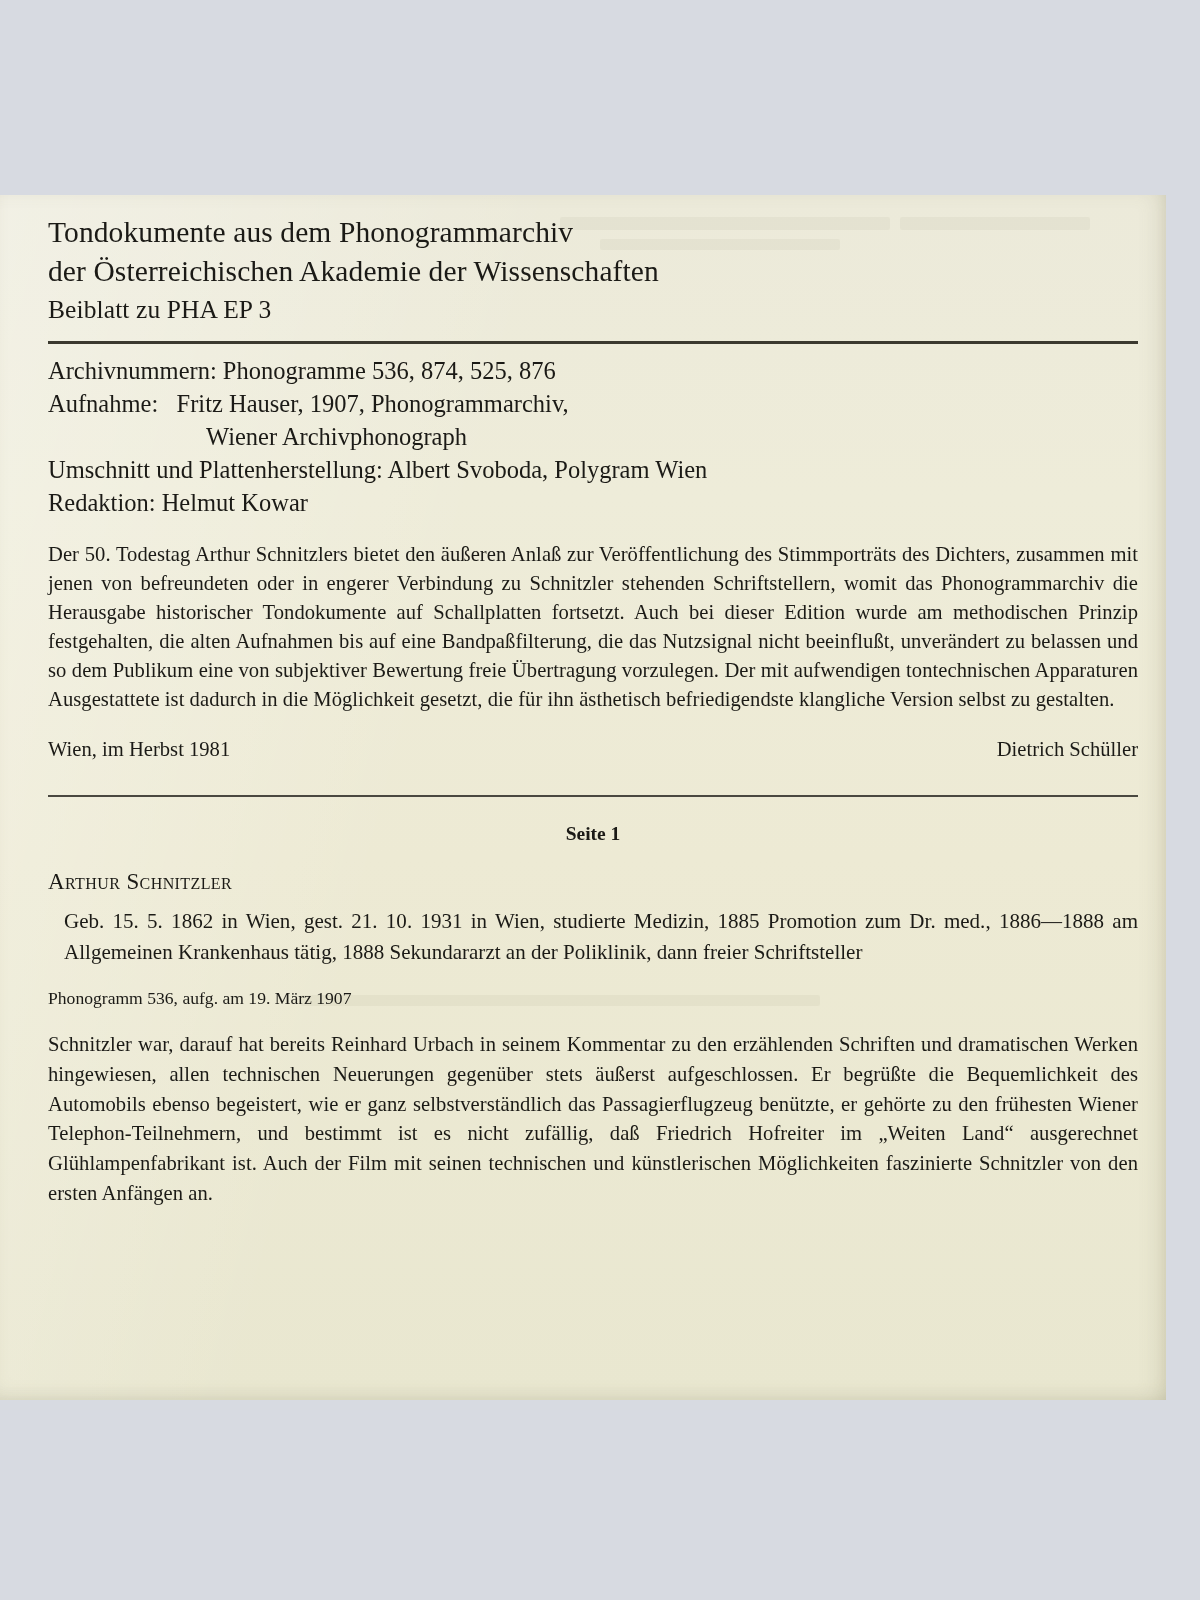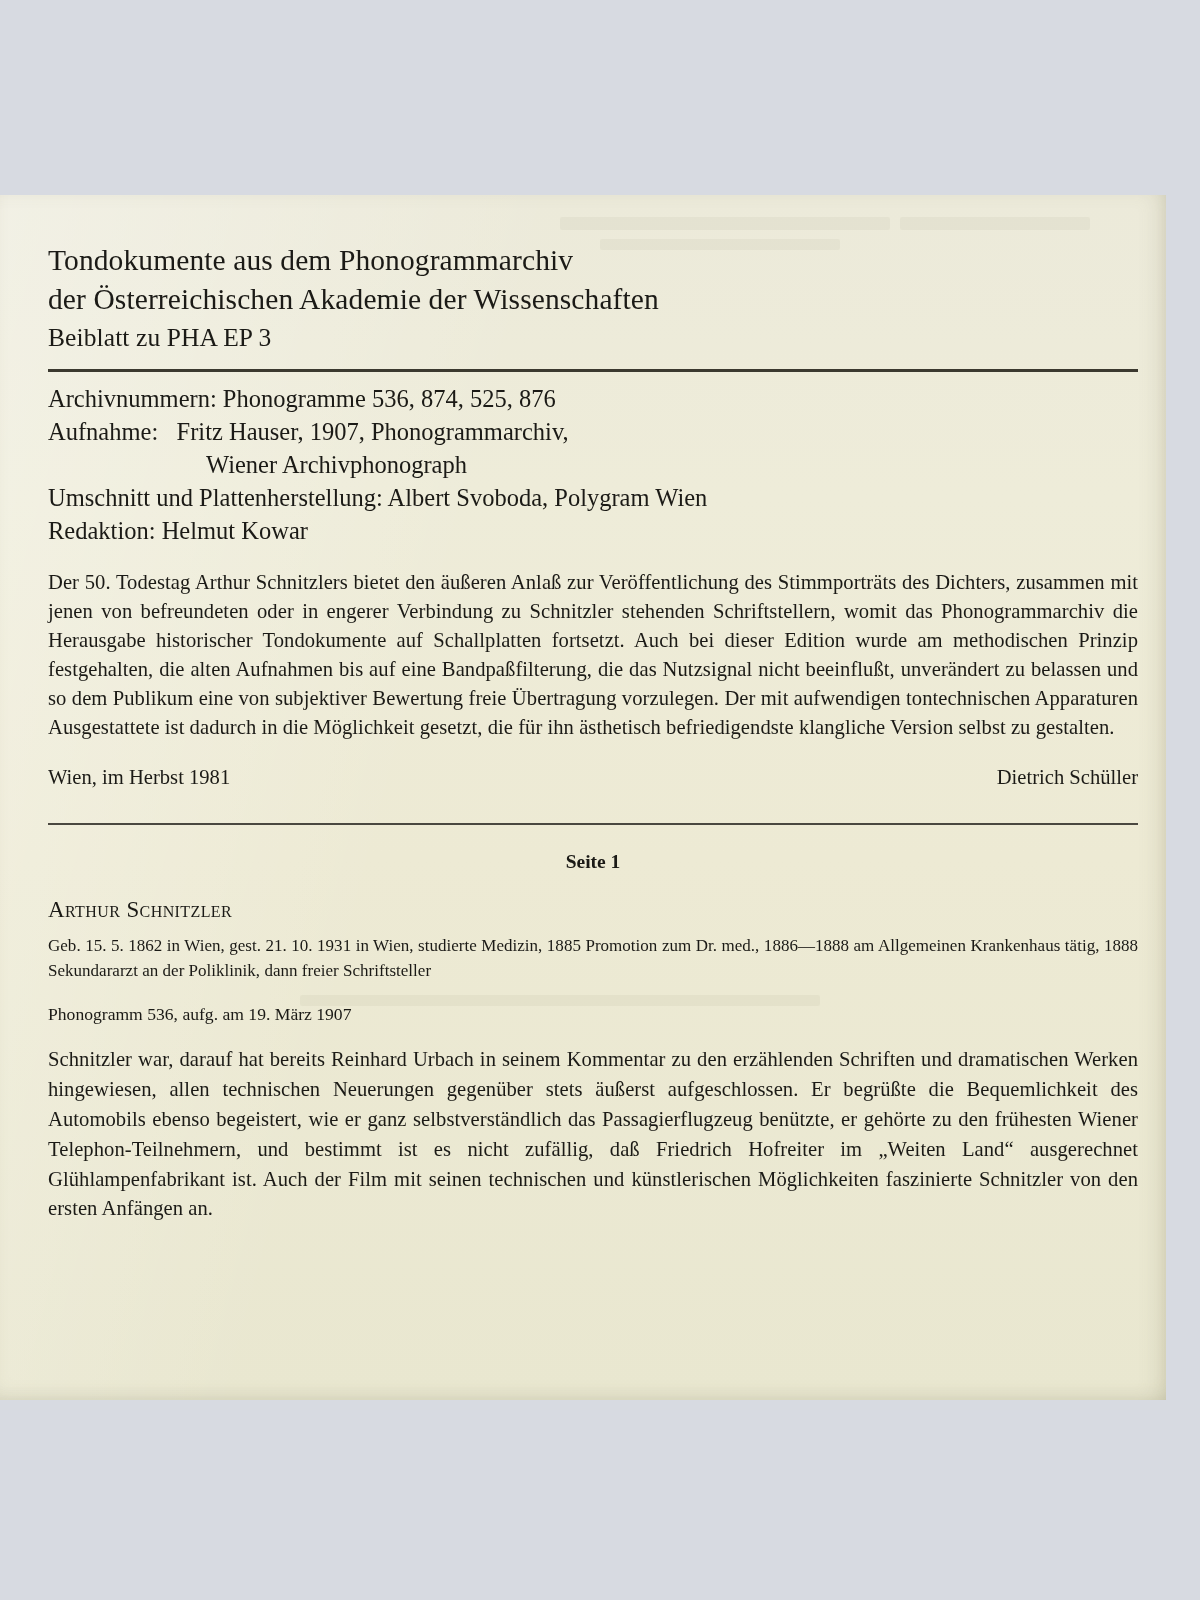--- a/index.html
+++ b/index.html
@@ -42,21 +42,21 @@
     top: 0;
     width: 1090px;
     color: #1b1a16;
   }
 
   
   .masthead {
     font-size: 29.5px;
     line-height: 1.33;
     letter-spacing: 0.1px;
-    padding-top: 46px;
+    padding-top: 18px;
   }
   .masthead .line3 {
     font-size: 25.5px;
     padding-top: 2px;
   }
 
   hr.rule {
     border: 0;
     height: 2.5px;
     background: #3b392f;
@@ -119,25 +119,26 @@
 
   
   .author-heading {
     font-size: 23px;
     font-variant: small-caps;
     letter-spacing: 0.4px;
     margin-top: 24px;
   }
 
   .bio {
-    font-size: 17px;
+    font-size: 21px;
     line-height: 1.46;
     text-align: justify;
     margin-top: 11px;
     letter-spacing: 0.02px;
+    margin-left: 16px;
   }
 
   .phono-caption {
     font-size: 17.6px;
     margin-top: 20px;
   }
 
   .closing-para {
     font-size: 20.6px;
     line-height: 1.45;

